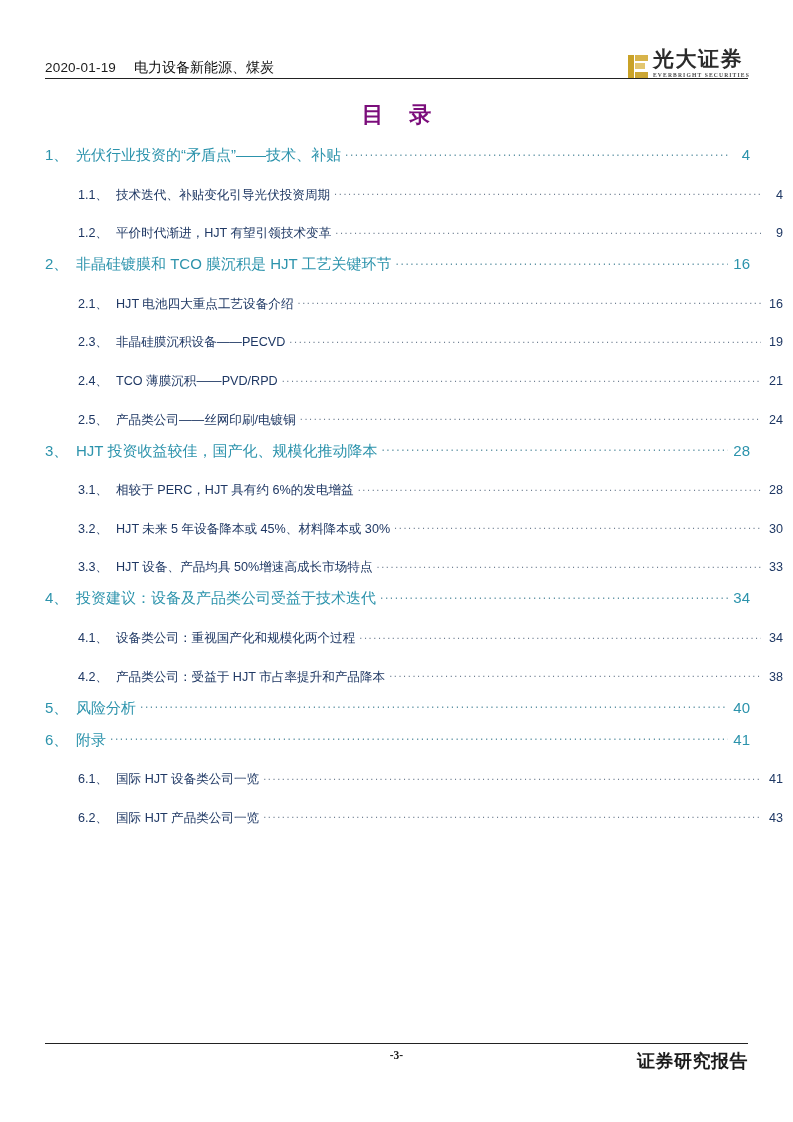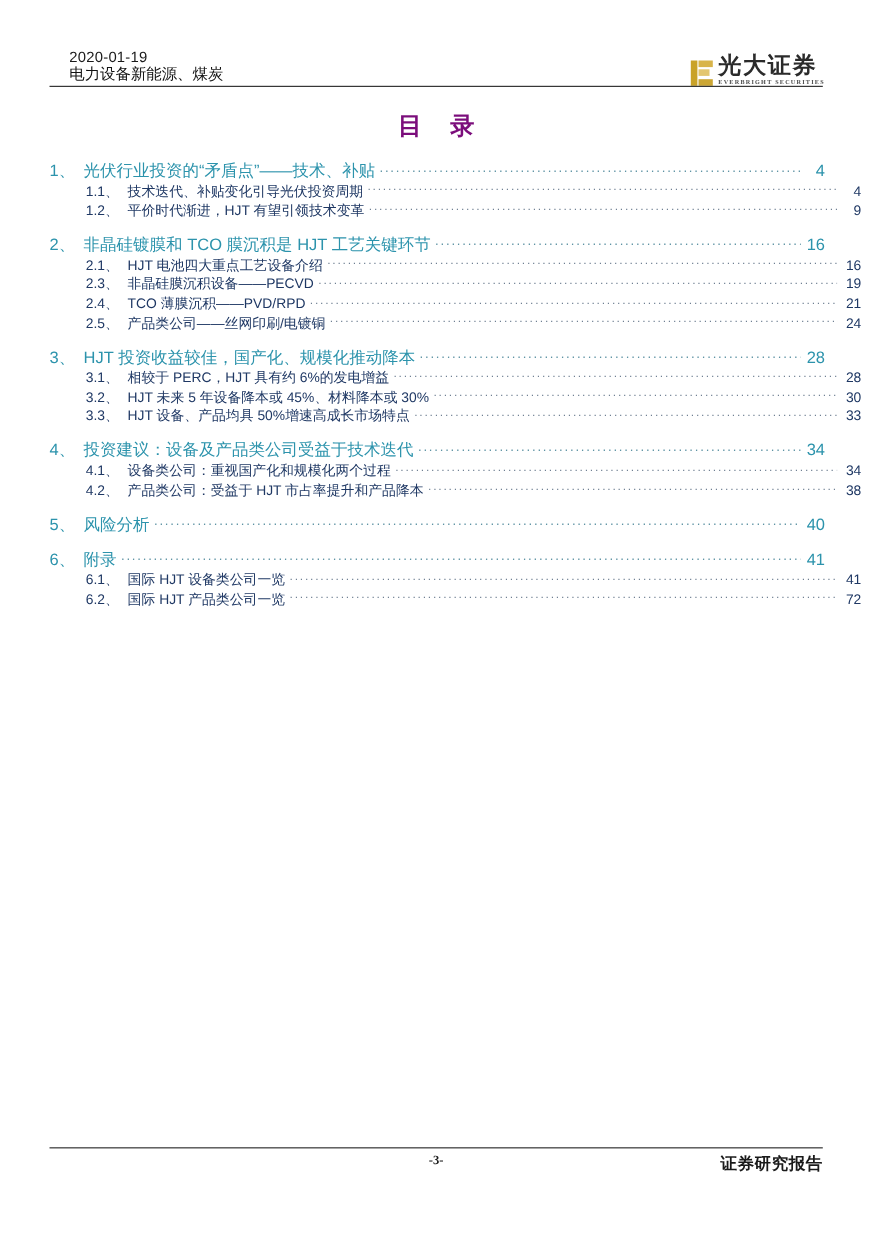--- a/index.html
+++ b/index.html
@@ -30,21 +30,20 @@
     height: 40px;
     display: flex;
     align-items: flex-end;
     justify-content: space-between;
   }
   .header-left {
     display: flex;
     align-items: baseline;
     white-space: nowrap;
     padding-bottom: 3px;
-    flex-direction: column;
   }
   .header-date {
     font-size: 13.5px;
     color: #1a1a1a;
     letter-spacing: 0.2px;
   }
   .header-sector {
     font-size: 14px;
     color: #111111;
     margin-left: 18px;
@@ -154,21 +153,21 @@
     color: #2C93AC;
     margin-top: 12px;
     font-weight: 400;
   }
   .toc-row.lvl1:first-child {
     margin-top: 0;
   }
   .toc-row.lvl2 {
     font-size: 12.6px;
     color: #1F3864;
-    margin-top: 0;
+    margin-top: 21px;
     padding-left: 33px;
   }
   .toc-num {
     flex: none;
   }
   .toc-row.lvl1 .toc-num {
     min-width: 31px;
   }
   .toc-row.lvl2 .toc-num {
     min-width: 38px;
@@ -236,21 +235,21 @@
     font-family: "Liberation Serif", "DejaVu Serif", serif;
     font-size: 11.5px;
     font-weight: 700;
     color: #1a1a1a;
   }
   .footer-right {
     position: absolute;
     right: 0;
     top: 0;
     font-family: "Liberation Serif", "DejaVu Serif", serif;
-    font-size: 15px;
+    font-size: 18px;
     font-weight: 700;
     color: #1a1a1a;
     letter-spacing: 0.5px;
   }
 </style>
 </head>
 <body>
 
 <div class="page">
 
@@ -382,21 +381,21 @@
       <div class="toc-row lvl2">
         <span class="toc-num">6.1、</span>
         <span class="toc-label">国际 HJT 设备类公司一览</span>
         <span class="toc-leader"></span>
         <span class="toc-page">41</span>
       </div>
       <div class="toc-row lvl2">
         <span class="toc-num">6.2、</span>
         <span class="toc-label">国际 HJT 产品类公司一览</span>
         <span class="toc-leader"></span>
-        <span class="toc-page">72</span>
+        <span class="toc-page">43</span>
       </div>
     </div>
 
   <div class="footer-rule"></div>
   <div class="footer">
     <span class="footer-pagenum">-3-</span>
     <span class="footer-right">证券研究报告</span>
   </div>
 
 </div>

